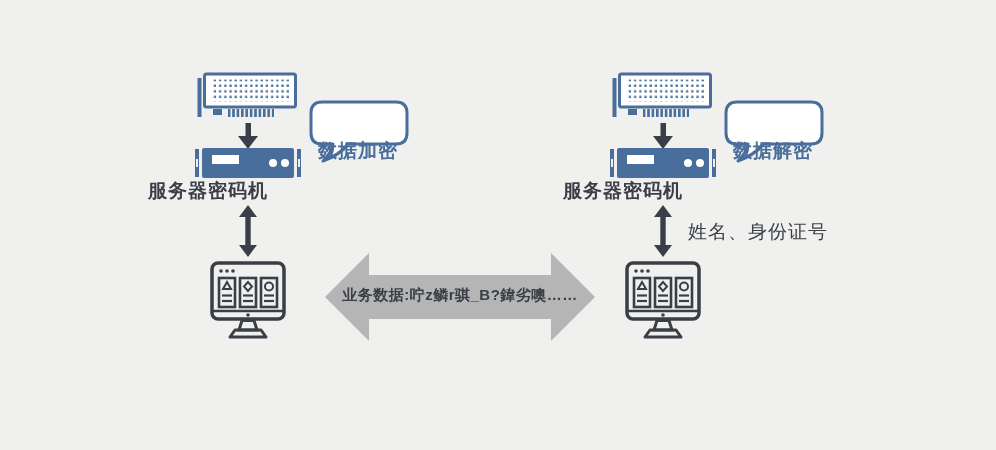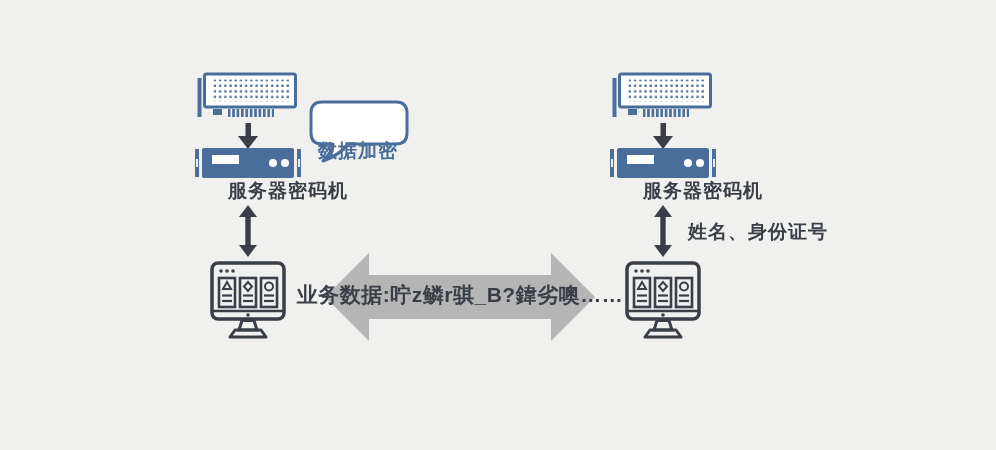--- a/index.html
+++ b/index.html
@@ -12,48 +12,48 @@
     width:996px;height:450px;
     background:#f0f0ef;
     overflow:hidden;
   }
   .abs{position:absolute;}
   .label{
     position:absolute;
     color:#3a3f47;
     font-weight:bold;
     font-size:19px;
-    text-align:right;
+    text-align:left;
     width:200px;
     letter-spacing:1px;
     line-height:22px;
     font-family:Liberation Serif, serif;
   }
   .bubble{
     position:absolute;
     width:104px;height:66px;
   }
   .bubble-label{
     position:absolute;
     left:0;top:2px;width:100px;height:42px;
     display:flex;align-items:center;justify-content:center;
     color:#4a6e9b;font-weight:bold;font-size:19px;
     letter-spacing:1px;
     margin-top:28px;
   }
   .channel-label{
     position:absolute;
-    color:#3a3f47;font-weight:bold;font-size:19px;
+    color:#3a3f47;font-weight:normal;font-size:19px;
     letter-spacing:1px;white-space:nowrap;
   }
   .center-arrow-text{
     position:absolute;
     left:325px;top:253px;width:270px;height:84px;
     display:flex;align-items:center;justify-content:center;
-    color:#3a3f47;font-weight:bold;font-size:21px;
+    color:#3a3f47;font-weight:bold;font-size:15px;
     white-space:nowrap;letter-spacing:0.5px;
   }
 </style>
 </head>
 <body>
 
 <div class="canvas">
 
   <svg class="abs" style="left:197px;top:72px;" width="102" height="52" viewBox="0 0 102 52">
     <defs>
@@ -145,20 +145,26 @@
     <rect x="102" y="1" width="4" height="28" fill="#4a6e9b"></rect>
     <rect x="103" y="11" width="2" height="8" fill="#f0f0ef"></rect>
     <rect x="7" y="0" width="92" height="30" rx="2" fill="#4a6e9b"></rect>
     <rect x="17" y="7" width="27" height="9" fill="#ffffff"></rect>
     <circle cx="78" cy="15" r="4" fill="#ffffff"></circle>
     <circle cx="90" cy="15" r="4" fill="#ffffff"></circle>
   </svg>
 
   <div class="label" style="left:563px;top:180px;">服务器密码机</div>
 
+  <div class="bubble" style="left:723px;top:100px;">
+    <svg width="104" height="66" viewBox="0 0 104 66">
+      <path d="M14 2 H88 Q99 2 99 13 V33 Q99 44 88 44 H40 Q32 55 15 61 Q24 52 25 44 H14 Q3 44 3 33 V13 Q3 2 14 2 Z" fill="#ffffff" stroke="#4a6e9b" stroke-width="3" stroke-linejoin="round"></path>
+    </svg>
+    <div class="bubble-label">数据解密</div>
+  </div>
 
   <svg class="abs" style="left:650px;top:204px;" width="26" height="54" viewBox="0 0 26 54">
     <polygon points="13,1 4,13 22,13" fill="#3a3f47"></polygon>
     <rect x="10.3" y="11" width="5.4" height="32" fill="#3a3f47"></rect>
     <polygon points="13,53 4,41 22,41" fill="#3a3f47"></polygon>
   </svg>
 
   <div class="channel-label" style="left:688px;top:219px;">姓名、身份证号</div>
 
   <svg class="abs" style="left:623px;top:259px;" width="80" height="84" viewBox="0 0 80 84">

